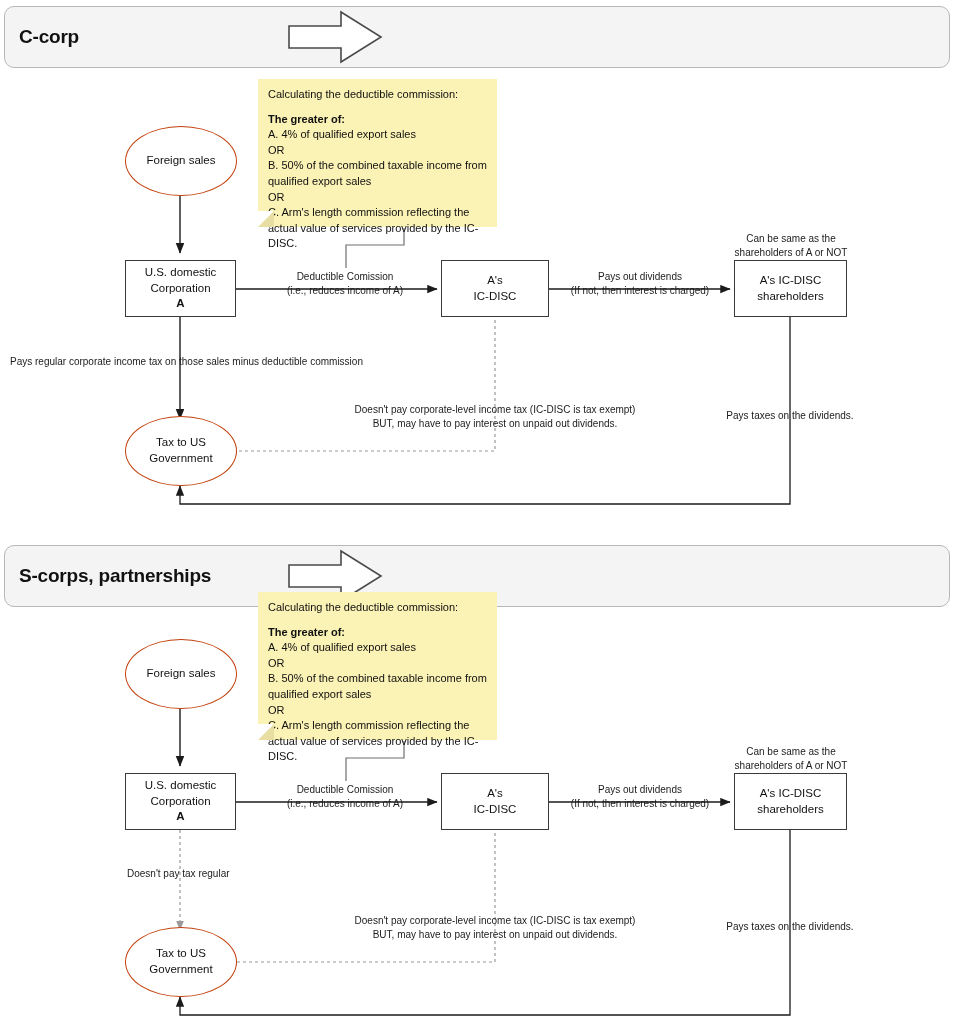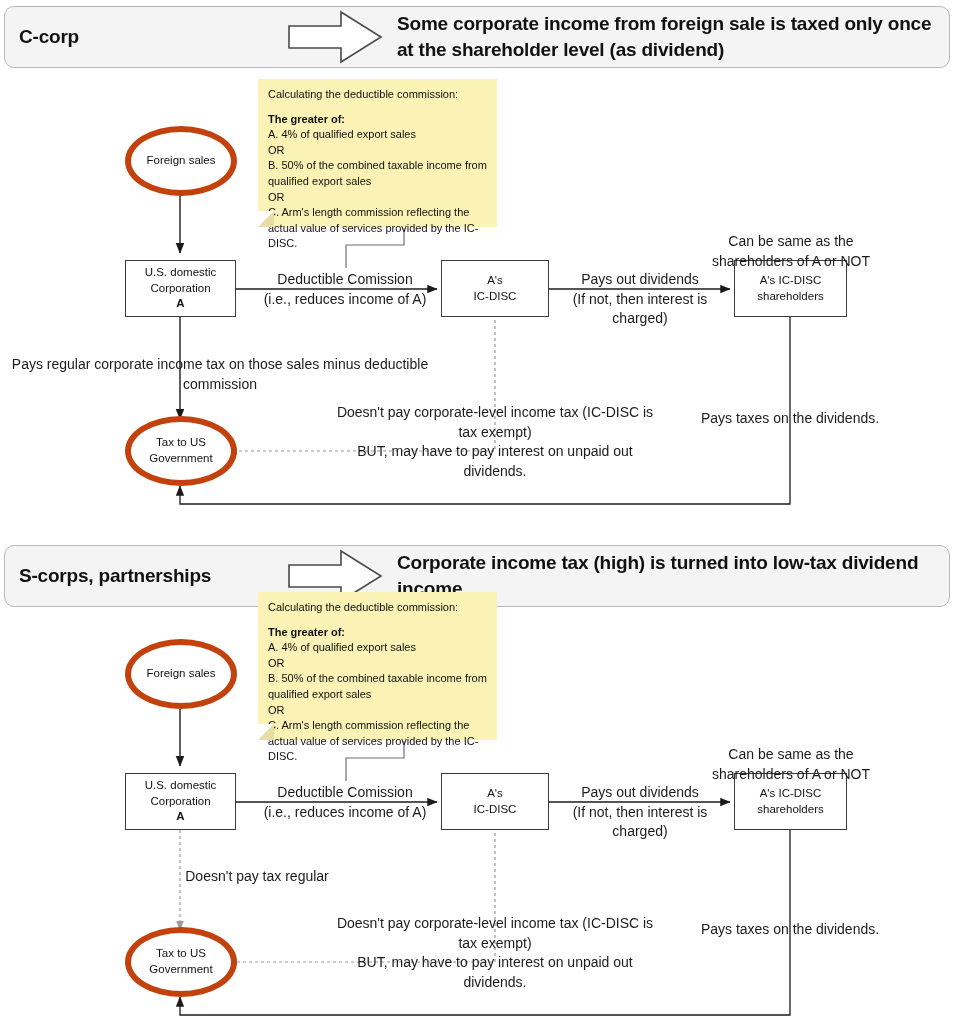--- a/index.html
+++ b/index.html
@@ -100,41 +100,41 @@
     line-height: 1.38;
     color: #111111;
   }
   .nodebox .bold { font-weight: bold; }
 
   
   .ellipse {
     position: absolute;
     box-sizing: border-box;
     background: #ffffff;
-    border: 6px solid #c2410c;
+    border: 1px solid #c2410c;
     border-radius: 50%;
     display: flex;
     align-items: center;
     justify-content: center;
     text-align: center;
     font-size: 11.5px;
     line-height: 1.38;
     color: #111111;
   }
 
   
   .edgelabel {
     position: absolute;
-    font-size: 14px;
+    font-size: 10px;
     line-height: 1.4;
     color: #1b1b1b;
     text-align: center;
     white-space: pre-line;
   }
-  .edgelabel.left { text-align: center; }
+  .edgelabel.left { text-align: left; }
 
   
   svg.wires {
     position: absolute;
     left: 0;
     top: 0;
     width: 954px;
     height: 1024px;
     pointer-events: none;
     overflow: visible;
@@ -210,21 +210,20 @@
     <g>
       <polyline points="790,830 790,1015 180,1015 180,997" fill="none" stroke="#1b1b1b" stroke-width="1.3" marker-end="url(#ah)"></polyline>
     </g>
   </svg>
 
   <div class="banner" style="top:6px; height:62px;">
     <div class="banner-label">C-corp</div>
     <svg class="banner-arrow" viewBox="0 0 96 54" xmlns="http://www.w3.org/2000/svg">
       <polygon points="2,16 54,16 54,2 94,27 54,52 54,38 2,38" fill="#ffffff" stroke="#4a4a4a" stroke-width="1.6"></polygon>
     </svg>
-    <div class="banner-text">Some corporate income from foreign sale is taxed only once at the shareholder level (as dividend)</div>
   </div>
 
   <div class="note" style="left:258px; top:79px; height:148px;">
     <div>Calculating the deductible commission:</div>
     <span class="spacer"></span>
     <div style="font-weight:bold;">The greater of:</div>
     <div style="white-space:pre-line;">A. 4% of qualified export sales
 OR
 B. 50% of the combined taxable income from qualified export sales
 OR
@@ -281,21 +280,20 @@
   <div class="edgelabel" style="left:335px; top:403px; width:320px;">Doesn't pay corporate-level income tax (IC-DISC is tax exempt)
 BUT, may have to pay interest on unpaid out dividends.</div>
 
   <div class="edgelabel" style="left:700px; top:409px; width:180px;">Pays taxes on the dividends.</div>
 
   <div class="banner" style="top:515px; height:62px;margin-top:30px;">
     <div class="banner-label">S-corps, partnerships</div>
     <svg class="banner-arrow" viewBox="0 0 96 54" xmlns="http://www.w3.org/2000/svg">
       <polygon points="2,16 54,16 54,2 94,27 54,52 54,38 2,38" fill="#ffffff" stroke="#4a4a4a" stroke-width="1.6"></polygon>
     </svg>
-    <div class="banner-text">Corporate income tax (high) is turned into low-tax dividend income</div>
   </div>
 
   <div class="note" style="left:258px; top:592px; height:148px;">
     <div>Calculating the deductible commission:</div>
     <span class="spacer"></span>
     <div style="font-weight:bold;">The greater of:</div>
     <div style="white-space:pre-line;">A. 4% of qualified export sales
 OR
 B. 50% of the combined taxable income from qualified export sales
 OR

